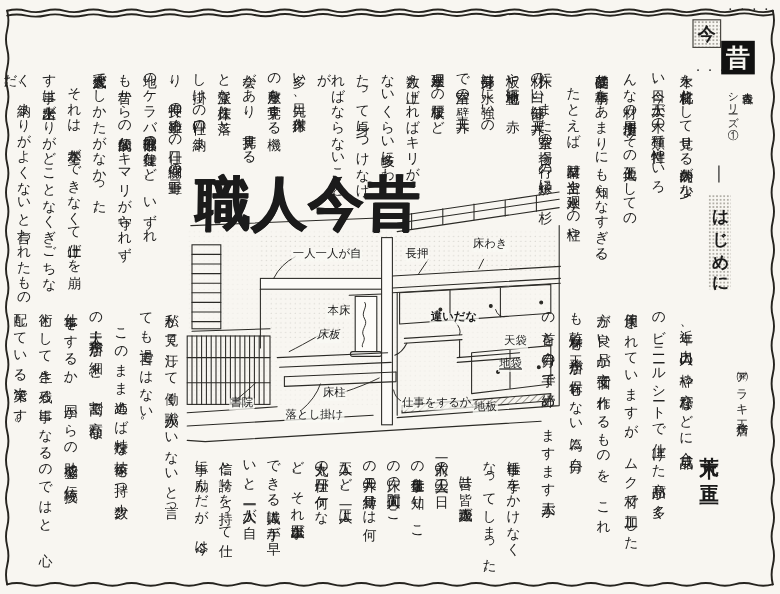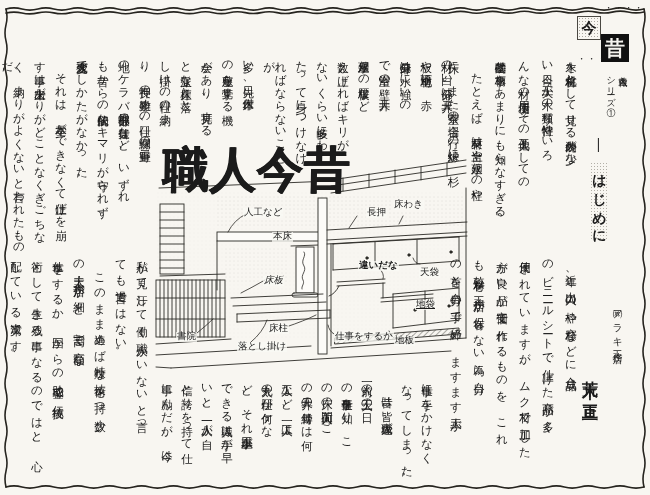--- a/index.html
+++ b/index.html
@@ -233,29 +233,29 @@
           <path d="M181,186 q-5,-3 -6,-9"></path>
           <path d="M241,190 q-4,-2 -5,-7"></path>
           <path d="M112,132 q-14,8 -24,13"></path>
           <path d="M133,179 q18,-6 30,-12"></path>
           <path d="M98,194 q12,-10 16,-22"></path>
           <path d="M44,185 q10,-8 16,-14"></path>
         </g>
       </g>
     </svg>
     <div class="labels">
-        <span class="ill-label" style="left: 90px; top: 60px;">人工など</span>
-        <span class="ill-label" style="left: 213px; top: 60px;">長押</span>
+        <span class="ill-label" style="left: 90px; top: 60px;">一人一人が自</span>
+        <span class="ill-label" style="left: 184px; top: 60px;">長押</span>
         <span class="ill-label" style="left: 240px; top: 52px;">床わき</span>
-        <span class="ill-label" style="left: 119px; top: 84px;">本床</span>
+        <span class="ill-label" style="left: 119px; top: 108px;">本床</span>
         <span class="ill-label" style="left: 205px; top: 113px; font-weight: bold;">違いだな</span>
-        <span class="ill-label" style="left: 266px; top: 120px;">天袋</span>
+        <span class="ill-label" style="left: 266px; top: 133px;">天袋</span>
         <span class="ill-label" style="left: 262px; top: 152px; text-decoration: underline;">地袋</span>
         <span class="ill-label" style="left: 181px; top: 184px;">仕事をするか</span>
         <span class="ill-label" style="left: 241px; top: 188px;">地板</span>
         <span class="ill-label" style="left: 110px; top: 128px; font-style: italic;">床板</span>
         <span class="ill-label" style="left: 115px; top: 176px;">床柱</span>
         <span class="ill-label" style="left: 84px; top: 194px;">落とし掛け</span>
-        <span class="ill-label" style="left: 23px; top: 184px;">書院</span>
+        <span class="ill-label" style="left: 38px; top: 184px;">書院</span>
       </div>
   </div>
 
 </div>
 
 </body></html>

